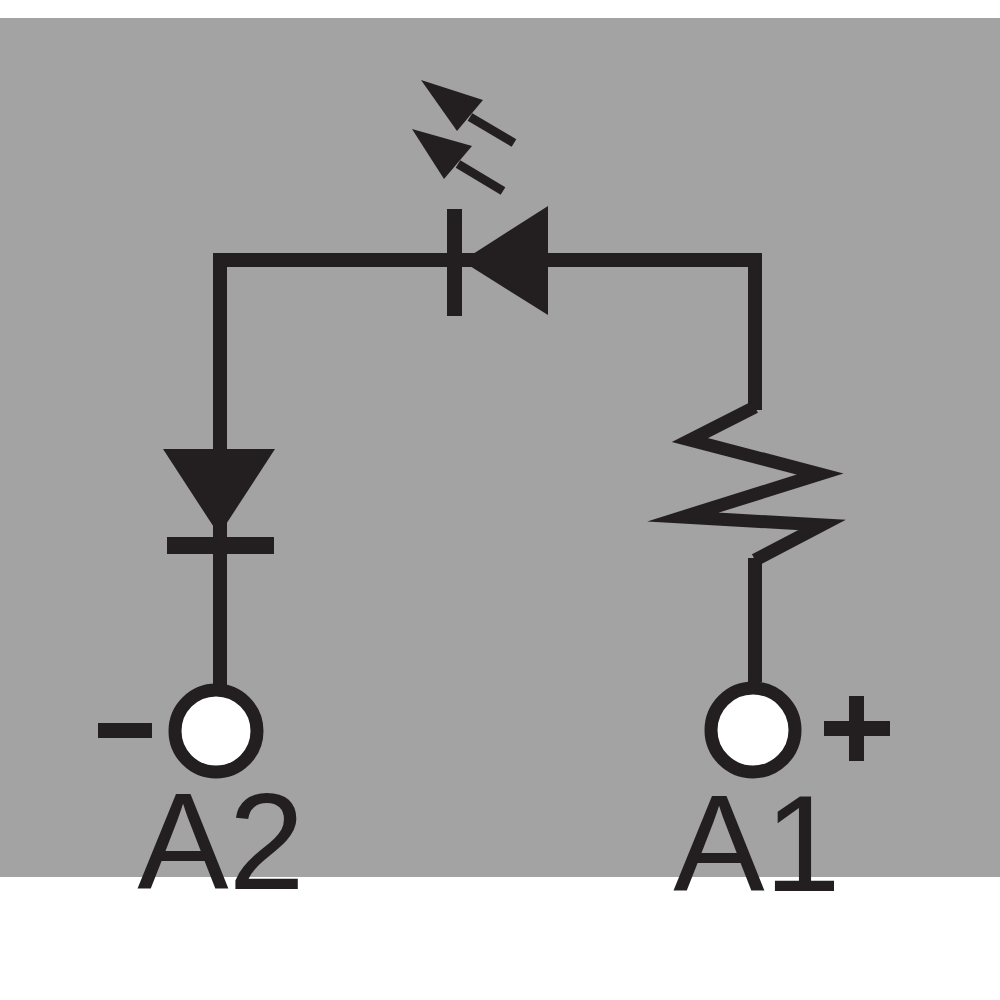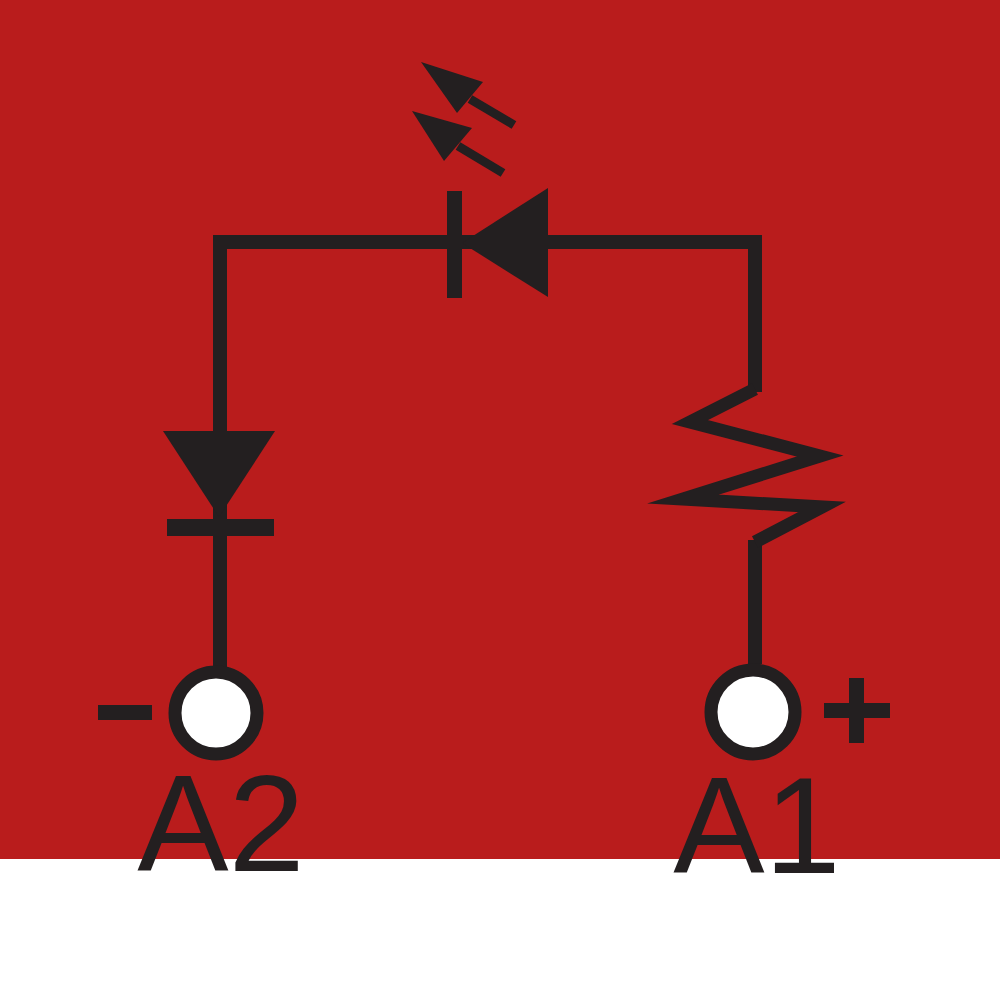--- a/index.html
+++ b/index.html
@@ -8,21 +8,22 @@
     background: #ffffff;
     width: 1000px;
     height: 1000px;
     overflow: hidden;
     font-family: "Liberation Sans", sans-serif;
   }
   .canvas {
     position: relative;
     width: 1000px;
     height: 859px;
-    background: #b91c1c;
+    background: #a3a3a3;
+    margin-top: 18px;
   }
   svg { display: block; }
   .terminal-label {
     font-family: "Liberation Sans", sans-serif;
     font-size: 137px;
     font-weight: 400;
   }
 </style>
 </head>
 <body>

